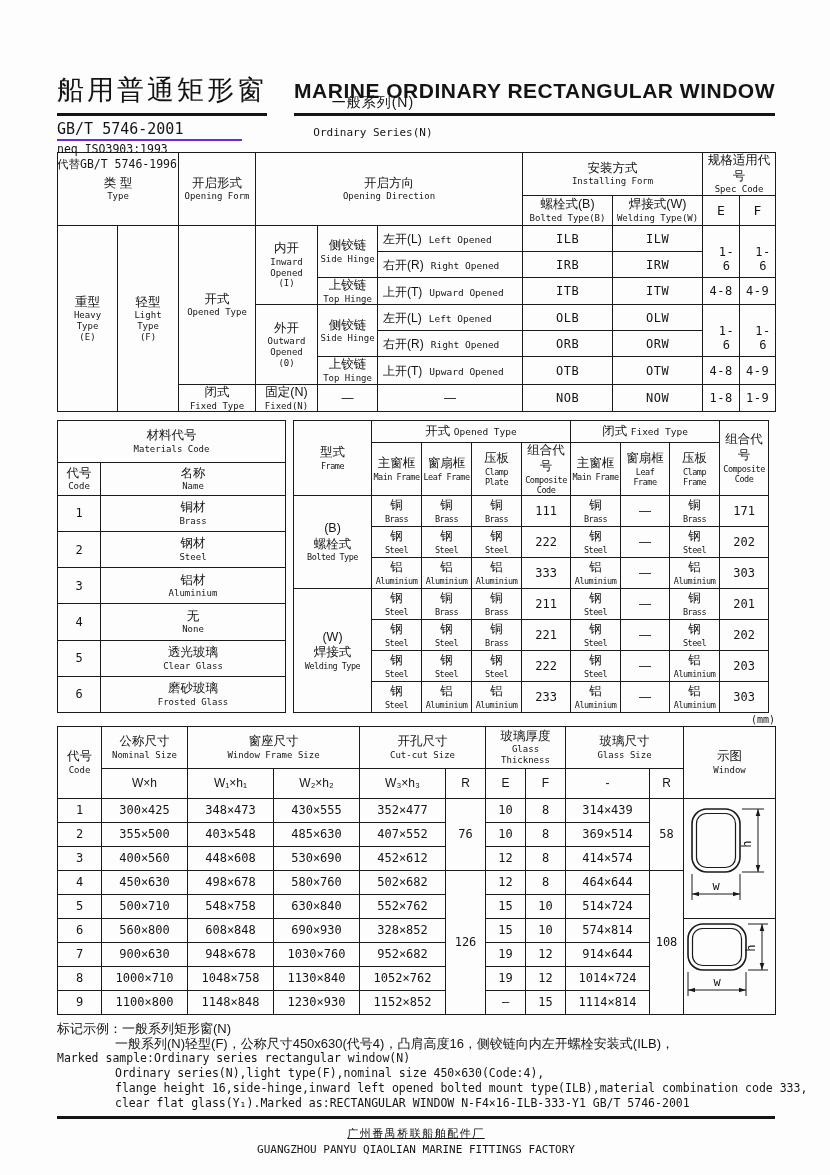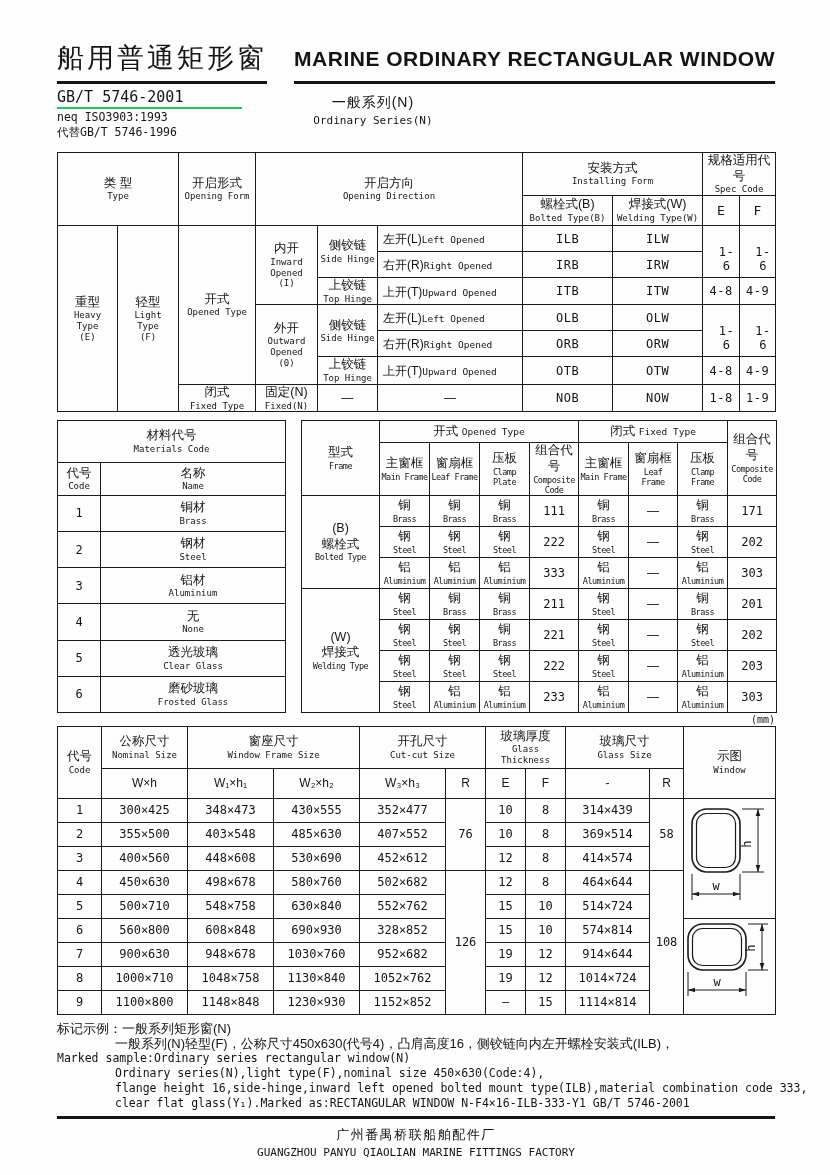--- a/index.html
+++ b/index.html
@@ -5,46 +5,46 @@
   * { box-sizing: border-box; }
   html,body { margin:0; padding:0; background:#e8e8e8; }
   .page {
     width:830px; height:1175px; margin:0 auto; background:#fdfdfd; color:#141414;
     padding:40px 55px 0 57px; position:relative;
     font-family:"Liberation Sans", sans-serif;
   }
   
   .hdr { position:relative; height:100px; }
   .title-row { display:flex; justify-content:space-between; align-items:flex-end; }
-  .title-zh { font-size:27px; letter-spacing:3px; border-bottom:3px solid #141414; padding-bottom:5px; }
+  .title-zh { font-size:27px; letter-spacing:3px; border-bottom:3px solid #141414; padding-bottom:5px;margin-top:32px; }
   .title-en { font-size:21px; font-weight:bold; border-bottom:3px solid #141414; padding-bottom:10px; letter-spacing:0.5px; }
   .std-gb { font-family:"DejaVu Sans Mono", monospace; font-size:15px; margin-top:4px;
-            border-bottom:2px solid #22c55e; width:185px; padding-bottom:1px; }
+            border-bottom:2px solid #6d28d9; width:185px; padding-bottom:1px; }
   .std-neq, .std-rep { font-family:"DejaVu Sans Mono", monospace; font-size:11.5px; margin-top:1px; }
   .series { position:absolute; left:44%; top:54px; text-align:center; transform:translateX(-50%); }
   .series-zh { font-size:14px; letter-spacing:1px; }
-  .series-en { font-family:"DejaVu Sans Mono", monospace; font-size:11px; margin-top:2px; }
+  .series-en { font-family:"DejaVu Sans Mono", monospace; font-size:11px; margin-top:14px; }
   
   table { border-collapse:collapse; table-layout:fixed; }
   td, th { border:1.5px solid #1a1a1a; padding:0 1px; text-align:center; vertical-align:middle; font-weight:normal; overflow:hidden; }
   .zh { display:block; font-size:12.5px; line-height:1.25; white-space:pre-line; }
   .en { display:block; font-size:9px;  line-height:1.2; white-space:pre-line; font-family:"DejaVu Sans Mono", monospace; }
   .code { font-family:"DejaVu Sans Mono", monospace; font-size:12px; letter-spacing:0.5px; }
   .num  { font-family:"DejaVu Sans Mono", monospace; font-size:12px; }
   .dash { font-size:12px; }
   .va-b { vertical-align:bottom; padding-bottom:4px;padding-left:12px; }
   
   .t1 { width:718px; margin-top:12px; }
   .t1 tr { height:26px; }
   .t1 tr.hr1 { height:32px; } .t1 tr.hr2 { height:30px; }
   .t1 .ef { font-size:13px; font-family:"DejaVu Sans Mono", monospace; }
   .dir { text-align:left; padding-left:5px; white-space:nowrap; }
-  .dzh { font-size:12px; } .den { font-size:9.5px; font-family:"DejaVu Sans Mono", monospace; }
+  .dzh { font-size:12px; } .den { font-size:9.5px; font-family:"DejaVu Sans Mono", monospace; margin-left:7px; }
   
-  .t2wrap { display:flex; gap:15px; margin-top:8px; }
+  .t2wrap { display:flex; gap:7px; margin-top:8px; }
   .t2l { width:228px; } .t2l tr { height:35px; }
   .t2l tr.mh { height:40px; } .t2l tr.ms { height:32px; }
   .t2r { width:475px; } .t2r tr { height:31px; }
   .t2r tr.hr1 { height:22px; } .t2r tr.hr2 { height:44px; }
   .grp { font-size:12.5px; } .grp .gen { font-family:"DejaVu Sans Mono", monospace; font-size:9.5px; }
   .t2r .en { font-size:8.5px; letter-spacing:-0.5px; }
   
   .mmnote { text-align:right; font-family:"DejaVu Sans Mono", monospace; font-size:10px; height:12px; margin-top:1px; }
   .t3 { width:718px; }
   .t3 tr { height:24px; }
@@ -54,21 +54,21 @@
   svg text { font-family:"DejaVu Sans Mono", monospace; font-size:12px; fill:#141414; }
   
   .notes { margin-top:6px; }
   .note-line { line-height:15px; white-space:nowrap; }
   .zh-note { font-size:13px; }
   .en-note { font-family:"DejaVu Sans Mono", monospace; font-size:11.5px; }
   .indent { padding-left:58px; }
   
   .footer-rule { border-top:3px solid #141414; margin-top:5px; }
   .footer { text-align:center; margin-top:7px; }
-  .footer-zh { font-size:13px; letter-spacing:1.5px; }
+  .footer-zh { font-size:11px; letter-spacing:1.5px;text-decoration:underline; }
   .footer-en { font-family:"DejaVu Sans Mono", monospace; font-size:11px; margin-top:2px; }
 </style>
 </head>
 <body>
 
 <div class="page">
 
   <div class="hdr">
     <div class="title-row">
       <span class="title-zh">船用普通矩形窗</span>

